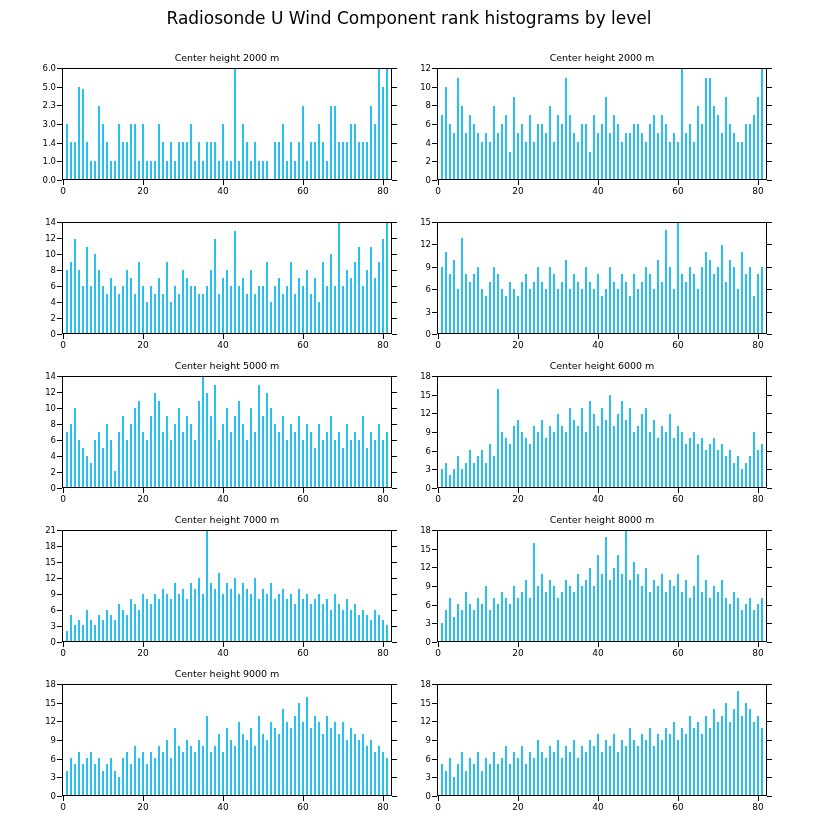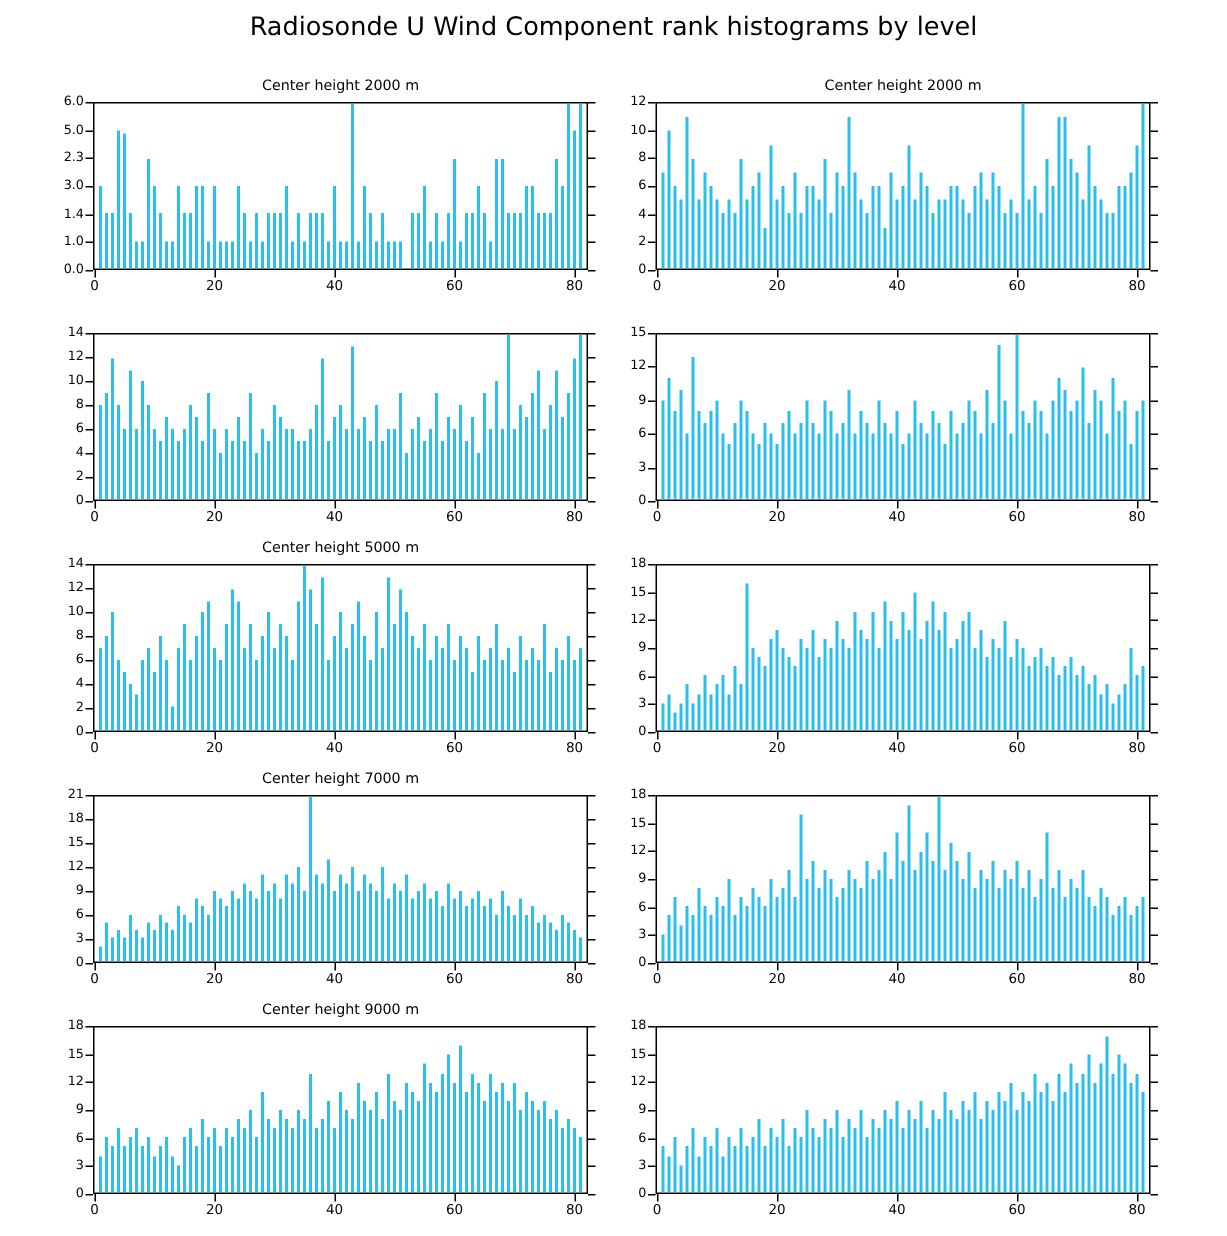--- a/index.html
+++ b/index.html
@@ -682,20 +682,21 @@
         <div class="xtick-label" style="left: 139px; top: 134px;">20</div>
         <div class="xtick-mark" style="left: 139px; top: 128px; height: 5px; background: rgb(0, 0, 0);"></div>
         <div class="xtick-label" style="left: 219px; top: 134px;">40</div>
         <div class="xtick-mark" style="left: 219px; top: 128px; height: 5px; background: rgb(0, 0, 0);"></div>
         <div class="xtick-label" style="left: 299px; top: 134px;">60</div>
         <div class="xtick-mark" style="left: 299px; top: 128px; height: 5px; background: rgb(0, 0, 0);"></div>
         <div class="xtick-label" style="left: 379px; top: 134px;">80</div>
         <div class="xtick-mark" style="left: 379px; top: 128px; height: 5px; background: rgb(0, 0, 0);"></div>
       </div>
       <div class="panel" style="left: 379px; top: 360px; width: 402px; height: 154px;">
+        <div class="panel-title" style="left: 58px; width: 330px;">Center height 6000 m</div>
         <div class="plotbox" style="left: 58px; top: 16px; width: 330px; height: 112px;">
           <div class="bars">
             <div class="bar" style="left: 2.76px; width: 2.48px; height: 18.3333px; background: rgb(41, 192, 240);"></div>
             <div class="bar" style="left: 6.76px; width: 2.48px; height: 24.4444px; background: rgb(41, 192, 240);"></div>
             <div class="bar" style="left: 10.76px; width: 2.48px; height: 12.2222px; background: rgb(41, 192, 240);"></div>
             <div class="bar" style="left: 14.76px; width: 2.48px; height: 18.3333px; background: rgb(41, 192, 240);"></div>
             <div class="bar" style="left: 18.76px; width: 2.48px; height: 30.5556px; background: rgb(41, 192, 240);"></div>
             <div class="bar" style="left: 22.76px; width: 2.48px; height: 18.3333px; background: rgb(41, 192, 240);"></div>
             <div class="bar" style="left: 26.76px; width: 2.48px; height: 24.4444px; background: rgb(41, 192, 240);"></div>
             <div class="bar" style="left: 30.76px; width: 2.48px; height: 36.6667px; background: rgb(41, 192, 240);"></div>
@@ -922,20 +923,21 @@
         <div class="xtick-label" style="left: 139px; top: 134px;">20</div>
         <div class="xtick-mark" style="left: 139px; top: 128px; height: 5px; background: rgb(0, 0, 0);"></div>
         <div class="xtick-label" style="left: 219px; top: 134px;">40</div>
         <div class="xtick-mark" style="left: 219px; top: 128px; height: 5px; background: rgb(0, 0, 0);"></div>
         <div class="xtick-label" style="left: 299px; top: 134px;">60</div>
         <div class="xtick-mark" style="left: 299px; top: 128px; height: 5px; background: rgb(0, 0, 0);"></div>
         <div class="xtick-label" style="left: 379px; top: 134px;">80</div>
         <div class="xtick-mark" style="left: 379px; top: 128px; height: 5px; background: rgb(0, 0, 0);"></div>
       </div>
       <div class="panel" style="left: 379px; top: 514px; width: 402px; height: 154px;">
+        <div class="panel-title" style="left: 58px; width: 330px;">Center height 8000 m</div>
         <div class="plotbox" style="left: 58px; top: 16px; width: 330px; height: 112px;">
           <div class="bars">
             <div class="bar" style="left: 2.76px; width: 2.48px; height: 18.3333px; background: rgb(41, 192, 240);"></div>
             <div class="bar" style="left: 6.76px; width: 2.48px; height: 30.5556px; background: rgb(41, 192, 240);"></div>
             <div class="bar" style="left: 10.76px; width: 2.48px; height: 42.7778px; background: rgb(41, 192, 240);"></div>
             <div class="bar" style="left: 14.76px; width: 2.48px; height: 24.4444px; background: rgb(41, 192, 240);"></div>
             <div class="bar" style="left: 18.76px; width: 2.48px; height: 36.6667px; background: rgb(41, 192, 240);"></div>
             <div class="bar" style="left: 22.76px; width: 2.48px; height: 30.5556px; background: rgb(41, 192, 240);"></div>
             <div class="bar" style="left: 26.76px; width: 2.48px; height: 48.8889px; background: rgb(41, 192, 240);"></div>
             <div class="bar" style="left: 30.76px; width: 2.48px; height: 36.6667px; background: rgb(41, 192, 240);"></div>

